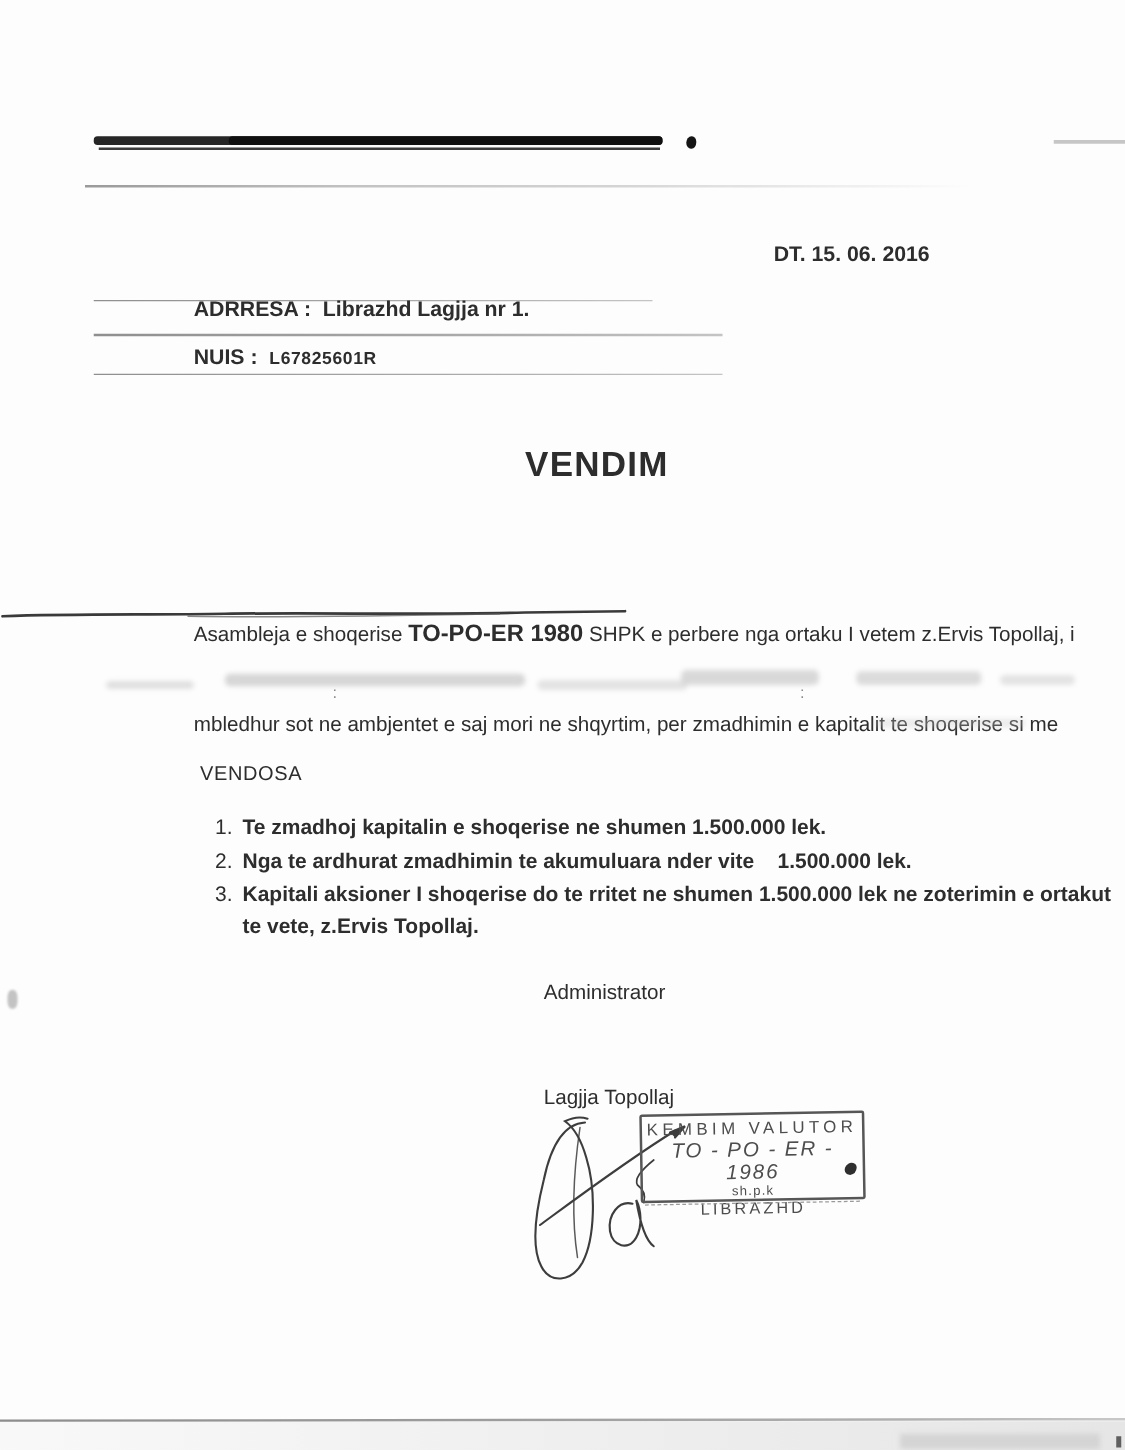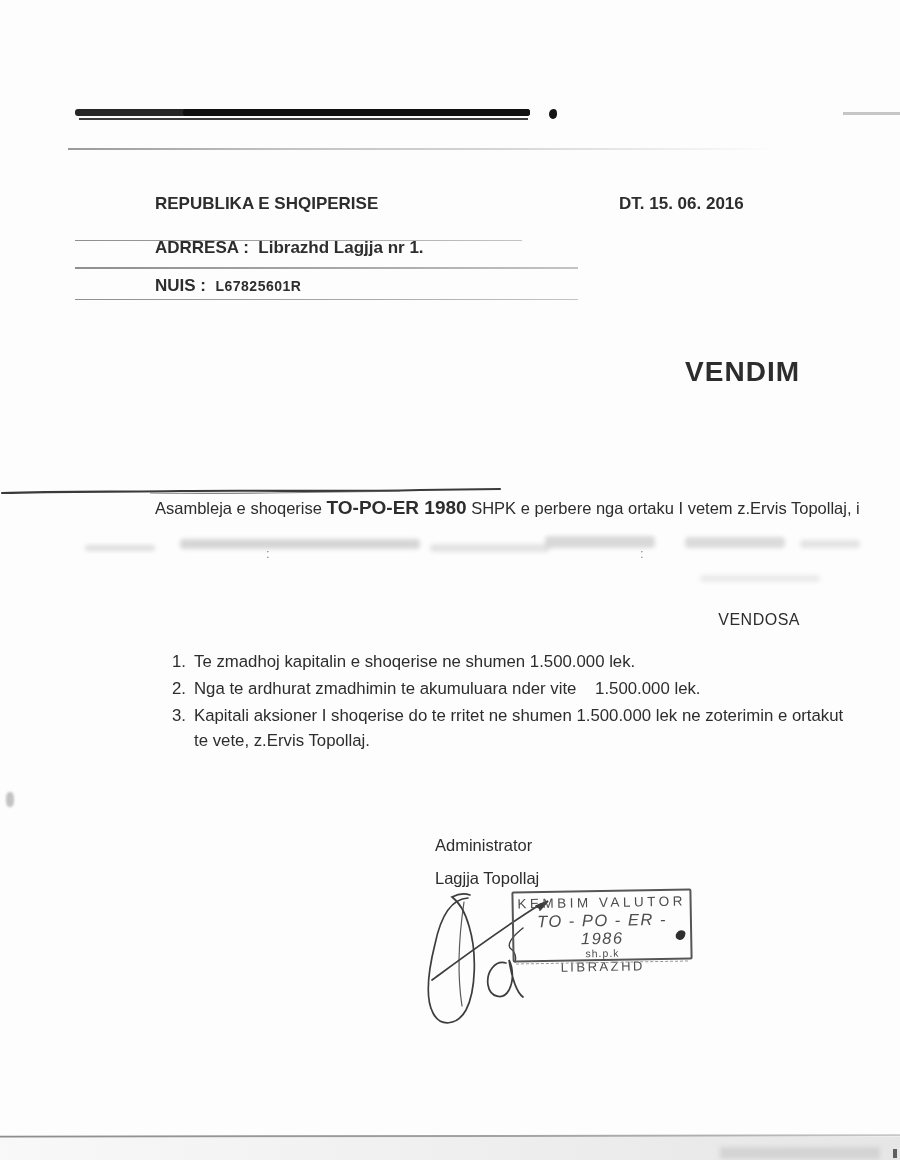--- a/index.html
+++ b/index.html
@@ -21,37 +21,37 @@
   .rule-c{left:75px;top:299px;width:503px;}
   
   .hdr{font-weight:bold;font-size:17px;white-space:pre;}
   .republic{left:155px;top:194px;}
   .doc-date{left:619px;top:194px;}
   .addr-row{left:155px;top:238px;}
   .nuis-row{left:155px;top:276px;}
   .nuis-val{font-size:14px;letter-spacing:.5px;}
   .subj-row{left:155px;top:315px;font-size:17.5px;}
   
-  .vendim{left:155px;top:356px;width:645px;text-align:right;font-size:28px;font-weight:bold;letter-spacing:1px;}
+  .vendim{left:155px;top:356px;width:645px;text-align:center;font-size:28px;font-weight:bold;letter-spacing:1px;}
   
   .intro{left:155px;top:448px;font-size:16.5px;line-height:24px;white-space:pre;}
   .intro .b{font-weight:bold;font-size:19px;}
   
   .para-underline{left:0;top:484px;width:520px;height:14px;pointer-events:none;}
   
   .smudge{background:#c9c9c9;filter:blur(2px);border-radius:4px;}
   .colon-ghost{font-size:13px;color:#8a8a8a;}
   
-  .vendosa{left:160px;top:611px;width:640px;text-align:right;font-size:16px;letter-spacing:.5px;}
+  .vendosa{left:160px;top:611px;width:640px;text-align:left;font-size:16px;letter-spacing:.5px;}
   .list{left:172px;top:649px;font-size:16.8px;line-height:25px;}
   .item{display:flex;margin-bottom:2px;}
   .item .num{width:22px;flex:0 0 22px;}
-  .item .txt{white-space:pre-wrap;}
+  .item .txt{white-space:pre-wrap;font-weight:bold;}
   
-  .admin{left:435px;top:836px;font-size:16.5px;}
+  .admin{left:435px;top:785px;font-size:16.5px;}
   .signer{left:435px;top:869px;font-size:16.5px;}
   
   .stamp{left:512px;top:890px;width:176px;height:64px;border:2px solid #565656;border-radius:2px;
          transform:rotate(-1deg);text-align:center;color:#4d4d4d;padding-top:3px;box-sizing:content-box;}
   .stamp .s1{font-size:13.5px;letter-spacing:3.5px;line-height:16px;}
   .stamp .s2{font-size:16.5px;font-style:italic;letter-spacing:1.5px;line-height:18px;}
   .stamp .s3{font-size:10.5px;letter-spacing:1px;line-height:12px;}
   .stamp .s4{font-size:13px;letter-spacing:2.5px;line-height:15px;}
   .stamp-dash{left:516px;top:962px;width:172px;height:0;border-top:1.5px dashed #9a9a9a;transform:rotate(-1deg);}
   .ink-blot{left:676px;top:930px;width:9px;height:10px;background:#2f2f2f;border-radius:60% 40% 55% 45%;transform:rotate(18deg);}
@@ -70,35 +70,35 @@
 
 <div id="page">
 
   <div class="abs band-main"></div>
   <div class="abs band-dark"></div>
   <div class="abs band-under"></div>
   <div class="abs band-dot"></div>
   <div class="abs band-right-dash"></div>
   <div class="abs faint-line-1"></div>
 
-  <div class="abs hdr republic">REPUBLIKA E SHQIPERISE</div>
   <div class="abs hdr doc-date">DT. 15. 06. 2016</div>
 
   <div class="abs rule rule-a"></div>
   <div class="abs hdr addr-row"><span>ADRRESA :</span><span>  </span><span>Librazhd Lagjja nr 1.</span></div>
 
   <div class="abs rule rule-b"></div>
   <div class="abs hdr nuis-row"><span>NUIS :</span><span>  </span><span class="nuis-val">L67825601R</span></div>
 
   <div class="abs rule rule-c"></div>
 
   <div class="abs vendim">VENDIM</div>
 
   <div class="abs intro">
     <div><span>Asambleja e shoqerise </span><span class="b">TO-PO-ER 1980</span><span> SHPK e perbere nga ortaku I vetem z.Ervis Topollaj, i</span></div>
+    <div>mbledhur sot ne ambjentet e saj mori ne shqyrtim, per zmadhimin e kapitalit te shoqerise si me</div>
   </div>
 
   <svg class="abs para-underline" width="520" height="14" viewBox="0 0 520 14">
     <path d="M2 9 C 60 7, 120 8, 180 7 C 260 6, 340 8, 420 6 L 500 5" stroke="#3a3a3a" stroke-width="2.2" fill="none" stroke-linecap="round"></path>
     <path d="M150 9 C 220 10, 300 9, 400 7" stroke="#555" stroke-width="1.2" fill="none" opacity=".7"></path>
   </svg>
 
   <div class="abs smudge" style="left:85px;top:545px;width:70px;height:6px;opacity:.6"></div>
   <div class="abs smudge" style="left:180px;top:539px;width:240px;height:10px;opacity:.75"></div>
   <div class="abs smudge" style="left:430px;top:544px;width:120px;height:8px;opacity:.5"></div>

